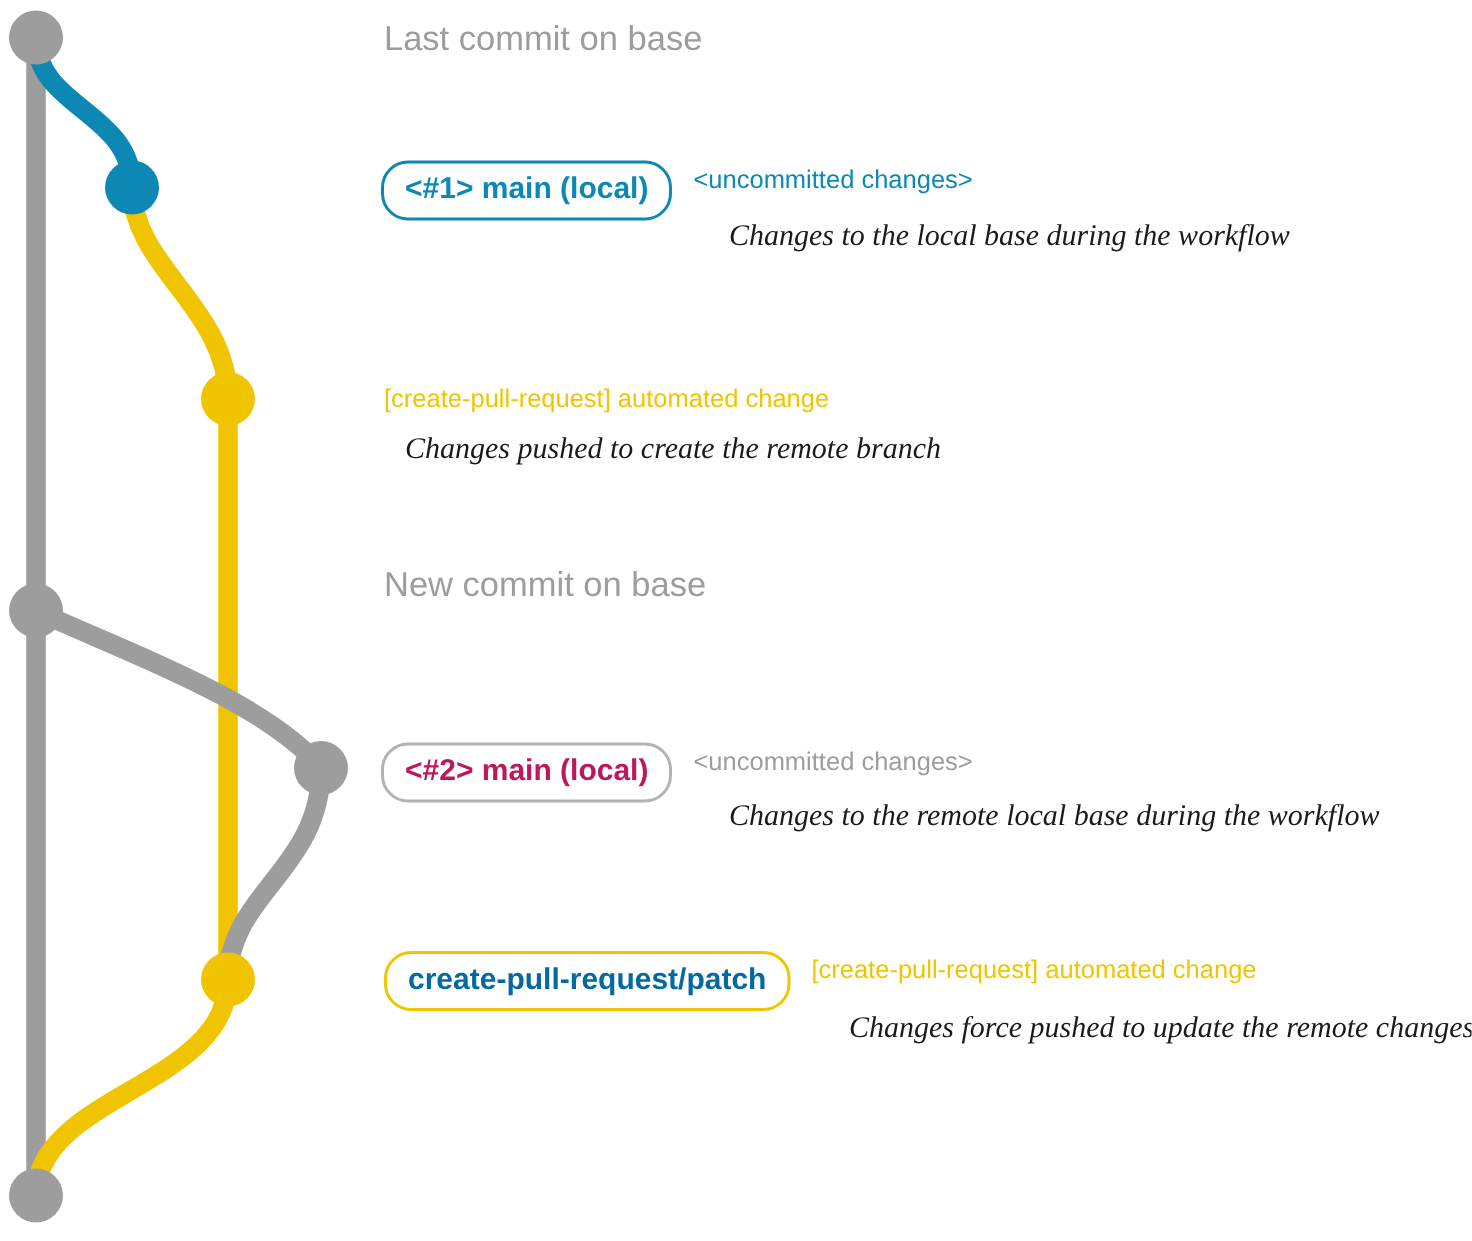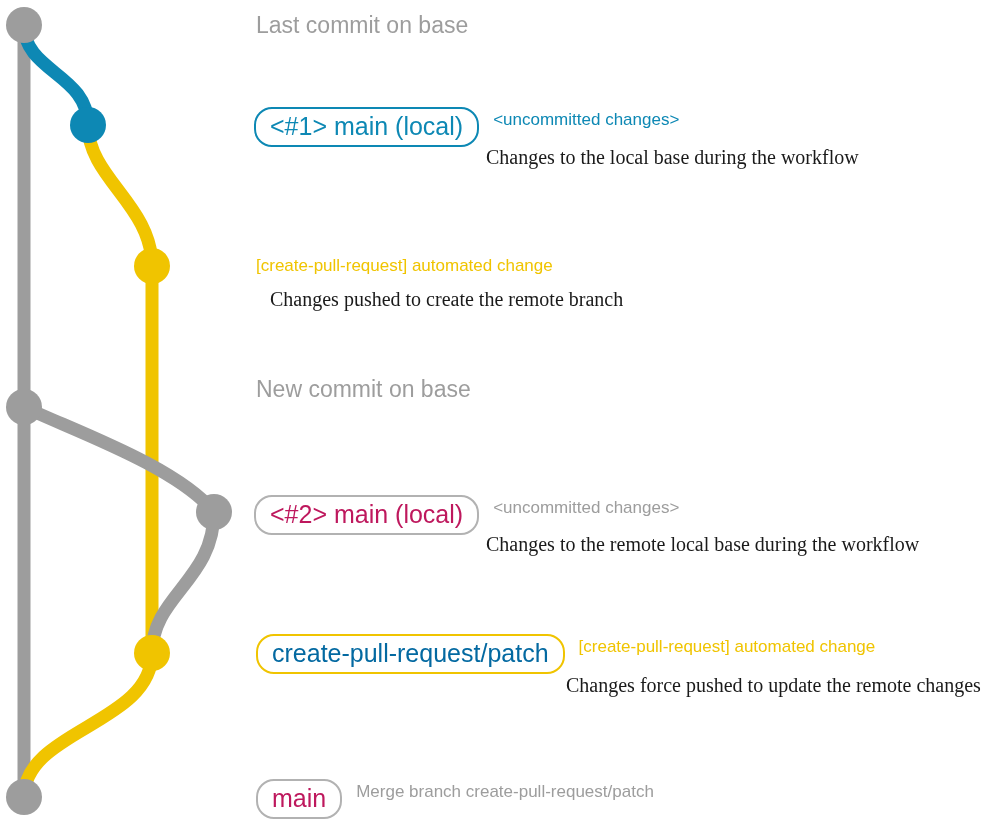--- a/index.html
+++ b/index.html
@@ -40,24 +40,25 @@
 
   .pill {
     display: inline-flex;
     align-items: center;
     justify-content: center;
     box-sizing: border-box;
     border-radius: 18px;
     border-width: 2px;
     border-style: solid;
     padding: 4px 14px 6px 14px;
-    font-size: 25px;
+    font-size: 20px;
     line-height: 26px;
     white-space: nowrap;
     background: transparent;
+    font-weight: bold;
   }
 
   .pill.teal   { border-color: #0d88b4; color: #0d88b4; }
   .pill.gray   { border-color: #b2b2b2; color: #be185d; }
   .pill.yellow { border-color: #f0c400; color: #0369a1; }
 
   .subject {
     font-size: 17px;
     line-height: 26px;
     white-space: nowrap;
@@ -76,20 +77,21 @@
     font-family: Liberation Sans, sans-serif;
   }
 
   .note {
     position: absolute;
     font-family: "Liberation Serif", serif;
     font-size: 20px;
     line-height: 23px;
     color: #1a1a1a;
     white-space: nowrap;
+    font-style: italic;
   }
 
   .pill-gap { width: 14px; flex: 0 0 14px; }
 </style>
 </head>
 <body>
 
 <div id="diagram-root">
 
   <svg id="git-graph" viewBox="0 0 260 827" width="260" height="827">
@@ -140,19 +142,14 @@
   </div>
   <div class="note" style="left:486px; top:533px;">Changes to the remote local base during the workflow</div>
 
   <div class="row" style="left:256px; top:634px;">
     <span class="pill yellow">create-pull-request/patch</span>
     <span class="pill-gap"></span>
     <span class="subject yellow">[create-pull-request] automated change</span>
   </div>
   <div class="note" style="left:566px; top:674px;">Changes force pushed to update the remote changes</div>
 
-  <div class="row" style="left:256px; top:779px;">
-    <span class="pill gray">main</span>
-    <span class="pill-gap"></span>
-    <span class="subject gray">Merge branch create-pull-request/patch</span>
-  </div>
 
 </div>
 
 </body></html>

